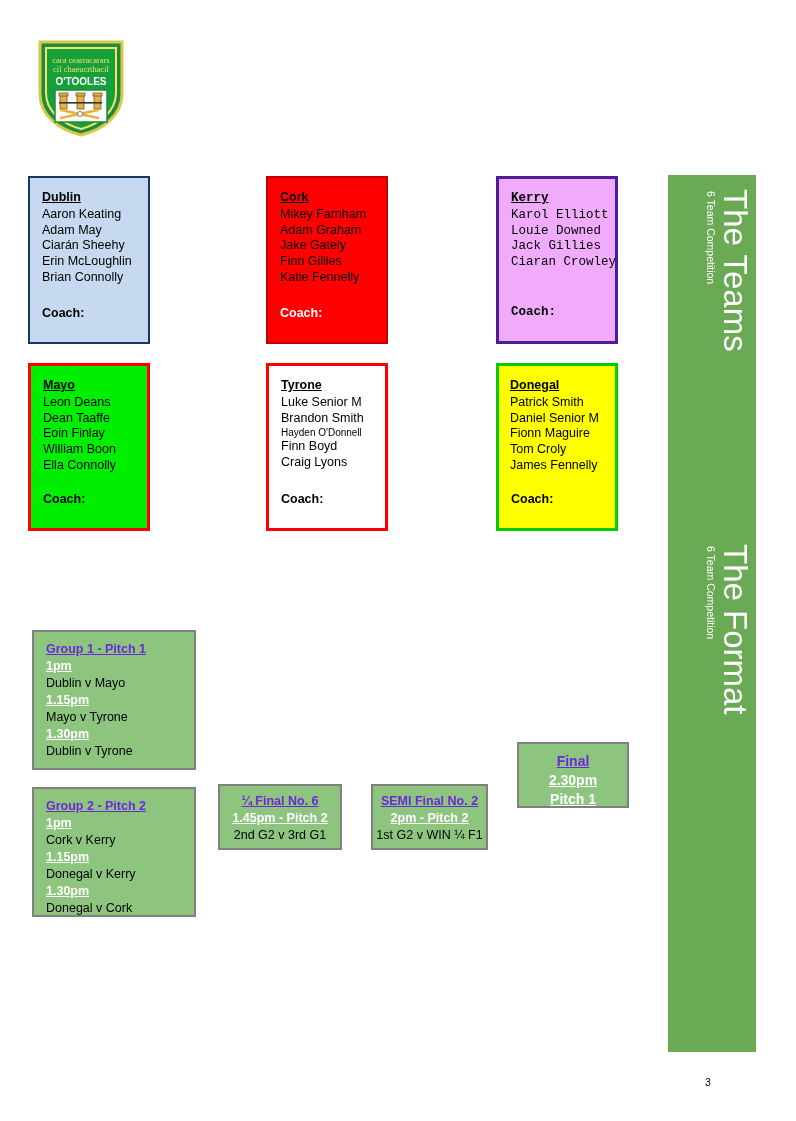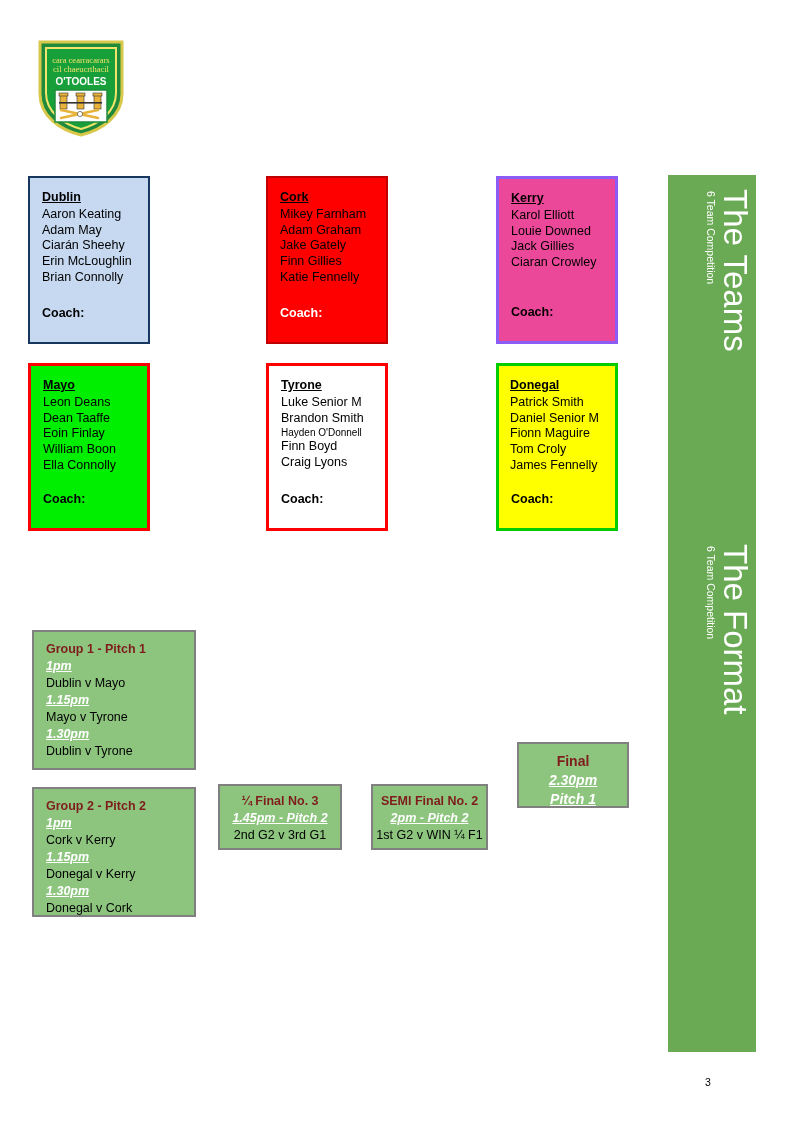--- a/index.html
+++ b/index.html
@@ -37,21 +37,21 @@
   .coach{
     position:absolute;
     left:12px;bottom:20px;
     font-weight:bold;
     font-size:12.5px;
   }
 
   #card-dublin{left:28px;top:176px;background:#C6D9F1;border:2.5px solid #17375E;}
   #card-cork{left:266px;top:176px;background:#FF0000;border:2.5px solid #C00000;}
   #card-cork .coach{color:#FFFFFF;}
-  #card-kerry{left:496px;top:176px;background:#ec4899;border:3px solid #8b5cf6;}
+  #card-kerry{left:496px;top:176px;background:#f0abfc;border:3px solid #4c1d95;font-family:Liberation Mono, monospace;}
   #card-mayo{left:28px;top:363px;background:#00EE00;border:3px solid #FF0000;}
   #card-tyrone{left:266px;top:363px;background:#FFFFFF;border:3px solid #FF0000;}
   #card-donegal{left:496px;top:363px;background:#FFFF00;border:3px solid #00CC00;padding-left:11px;}
 
   
   .banner{
     position:absolute;
     left:668px;width:88px;
     background:#6AAA54;
   }
@@ -89,28 +89,28 @@
     box-sizing:border-box;
     background:#8DC57F;
     border:2.5px solid #808080;
     color:#000;
     font-size:12.5px;
     line-height:17px;
   }
   .fix .hdr{
     display:block;
     font-weight:bold;
-    color:#7f1d1d;
+    text-decoration:underline;
+    color:#6d28d9;
   }
   .fix .time{
     display:block;
     font-weight:bold;
     text-decoration:underline;
     color:#FFFFFF;
-    font-style:italic;
   }
   .fix .match{display:block;color:#000;}
   .fix.group{padding:9px 0 9px 12px;}
   .fix.knock{padding:7px 0 7px 0;text-align:center;}
 
   #group1{left:32px;top:630px;width:164px;height:140px;}
   #group2{left:32px;top:787px;width:164px;height:130px;}
   #qf1{left:218px;top:698px;width:124px;height:66px;}
   #qf2{left:218px;top:784px;width:124px;height:66px;}
   #sf1{left:371px;top:698px;width:117px;height:66px;}
@@ -245,21 +245,21 @@
     <span class="time">1pm</span>
     <span class="match">Cork v Kerry</span>
     <span class="time">1.15pm</span>
     <span class="match">Donegal v Kerry</span>
     <span class="time">1.30pm</span>
     <span class="match">Donegal v Cork</span>
   </div>
 
 
   <div class="fix knock" id="qf2">
-    <span class="hdr">¼ Final No. 3</span>
+    <span class="hdr">¼ Final No. 6</span>
     <span class="time">1.45pm - Pitch 2</span>
     <span class="match">2nd G2 v 3rd G1</span>
   </div>
 
 
   <div class="fix knock" id="sf2">
     <span class="hdr">SEMI Final No. 2</span>
     <span class="time">2pm - Pitch 2</span>
     <span class="match">1st G2 v WIN ¼ F1</span>
   </div>

